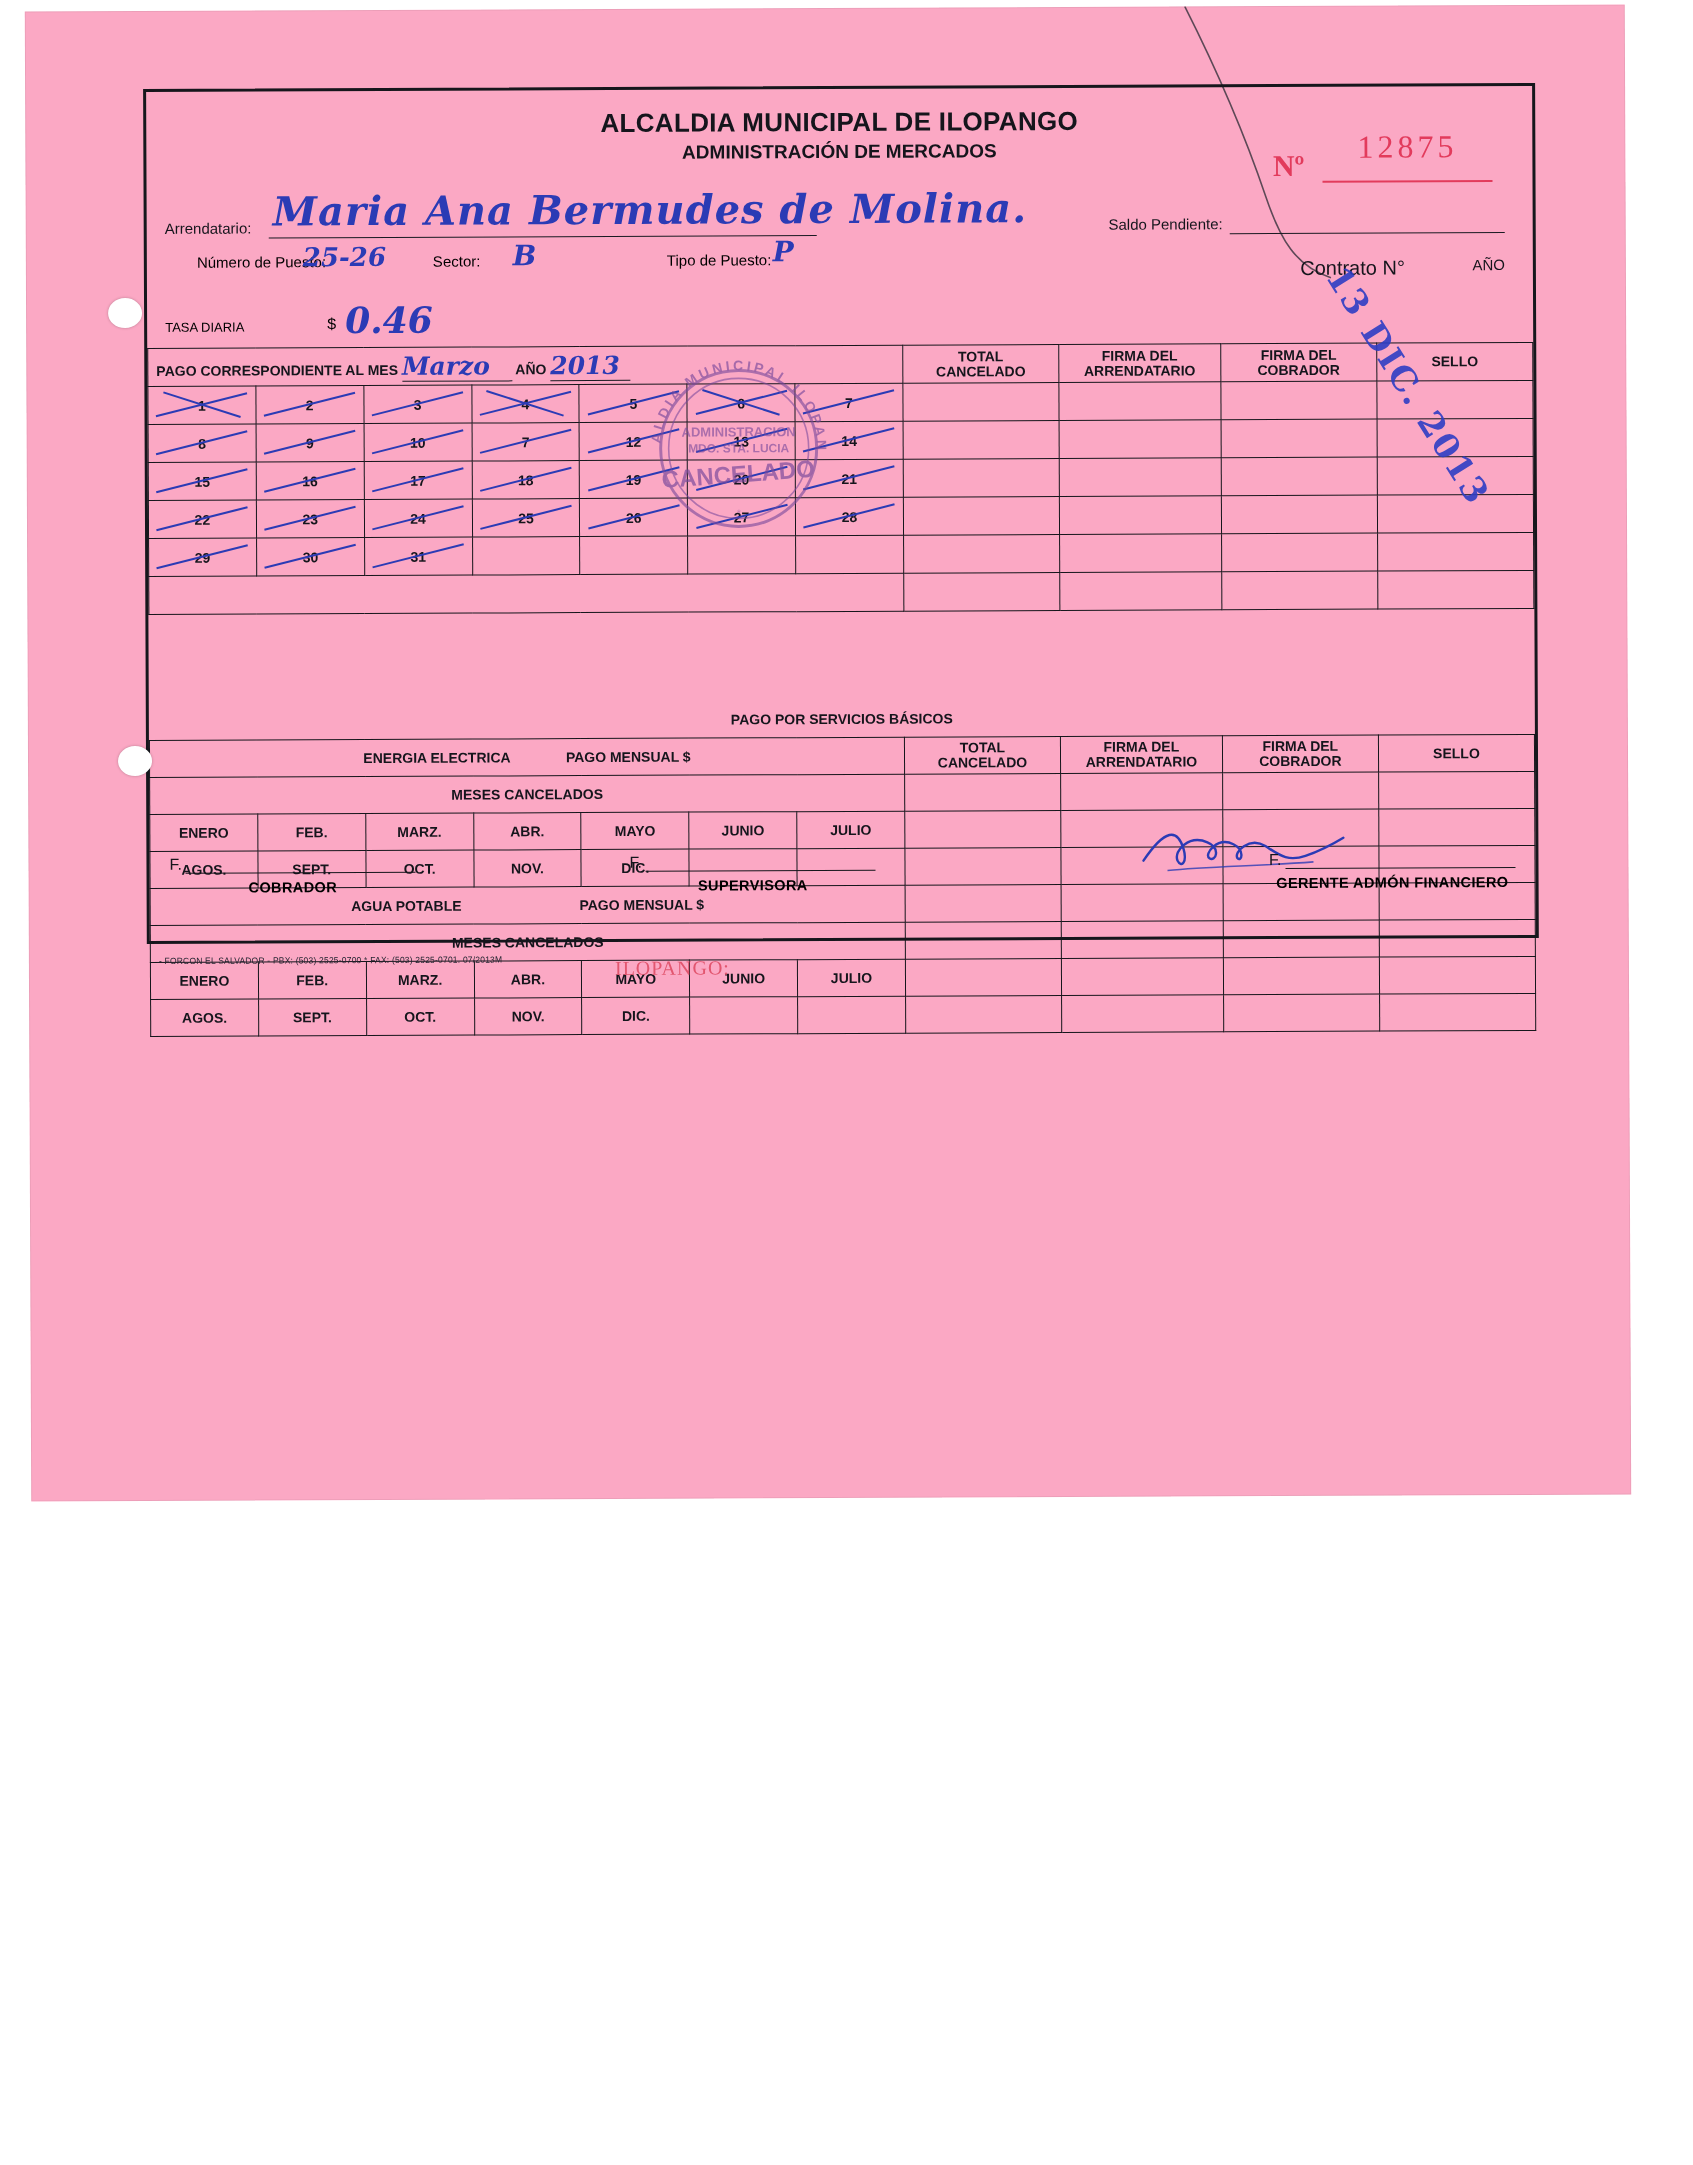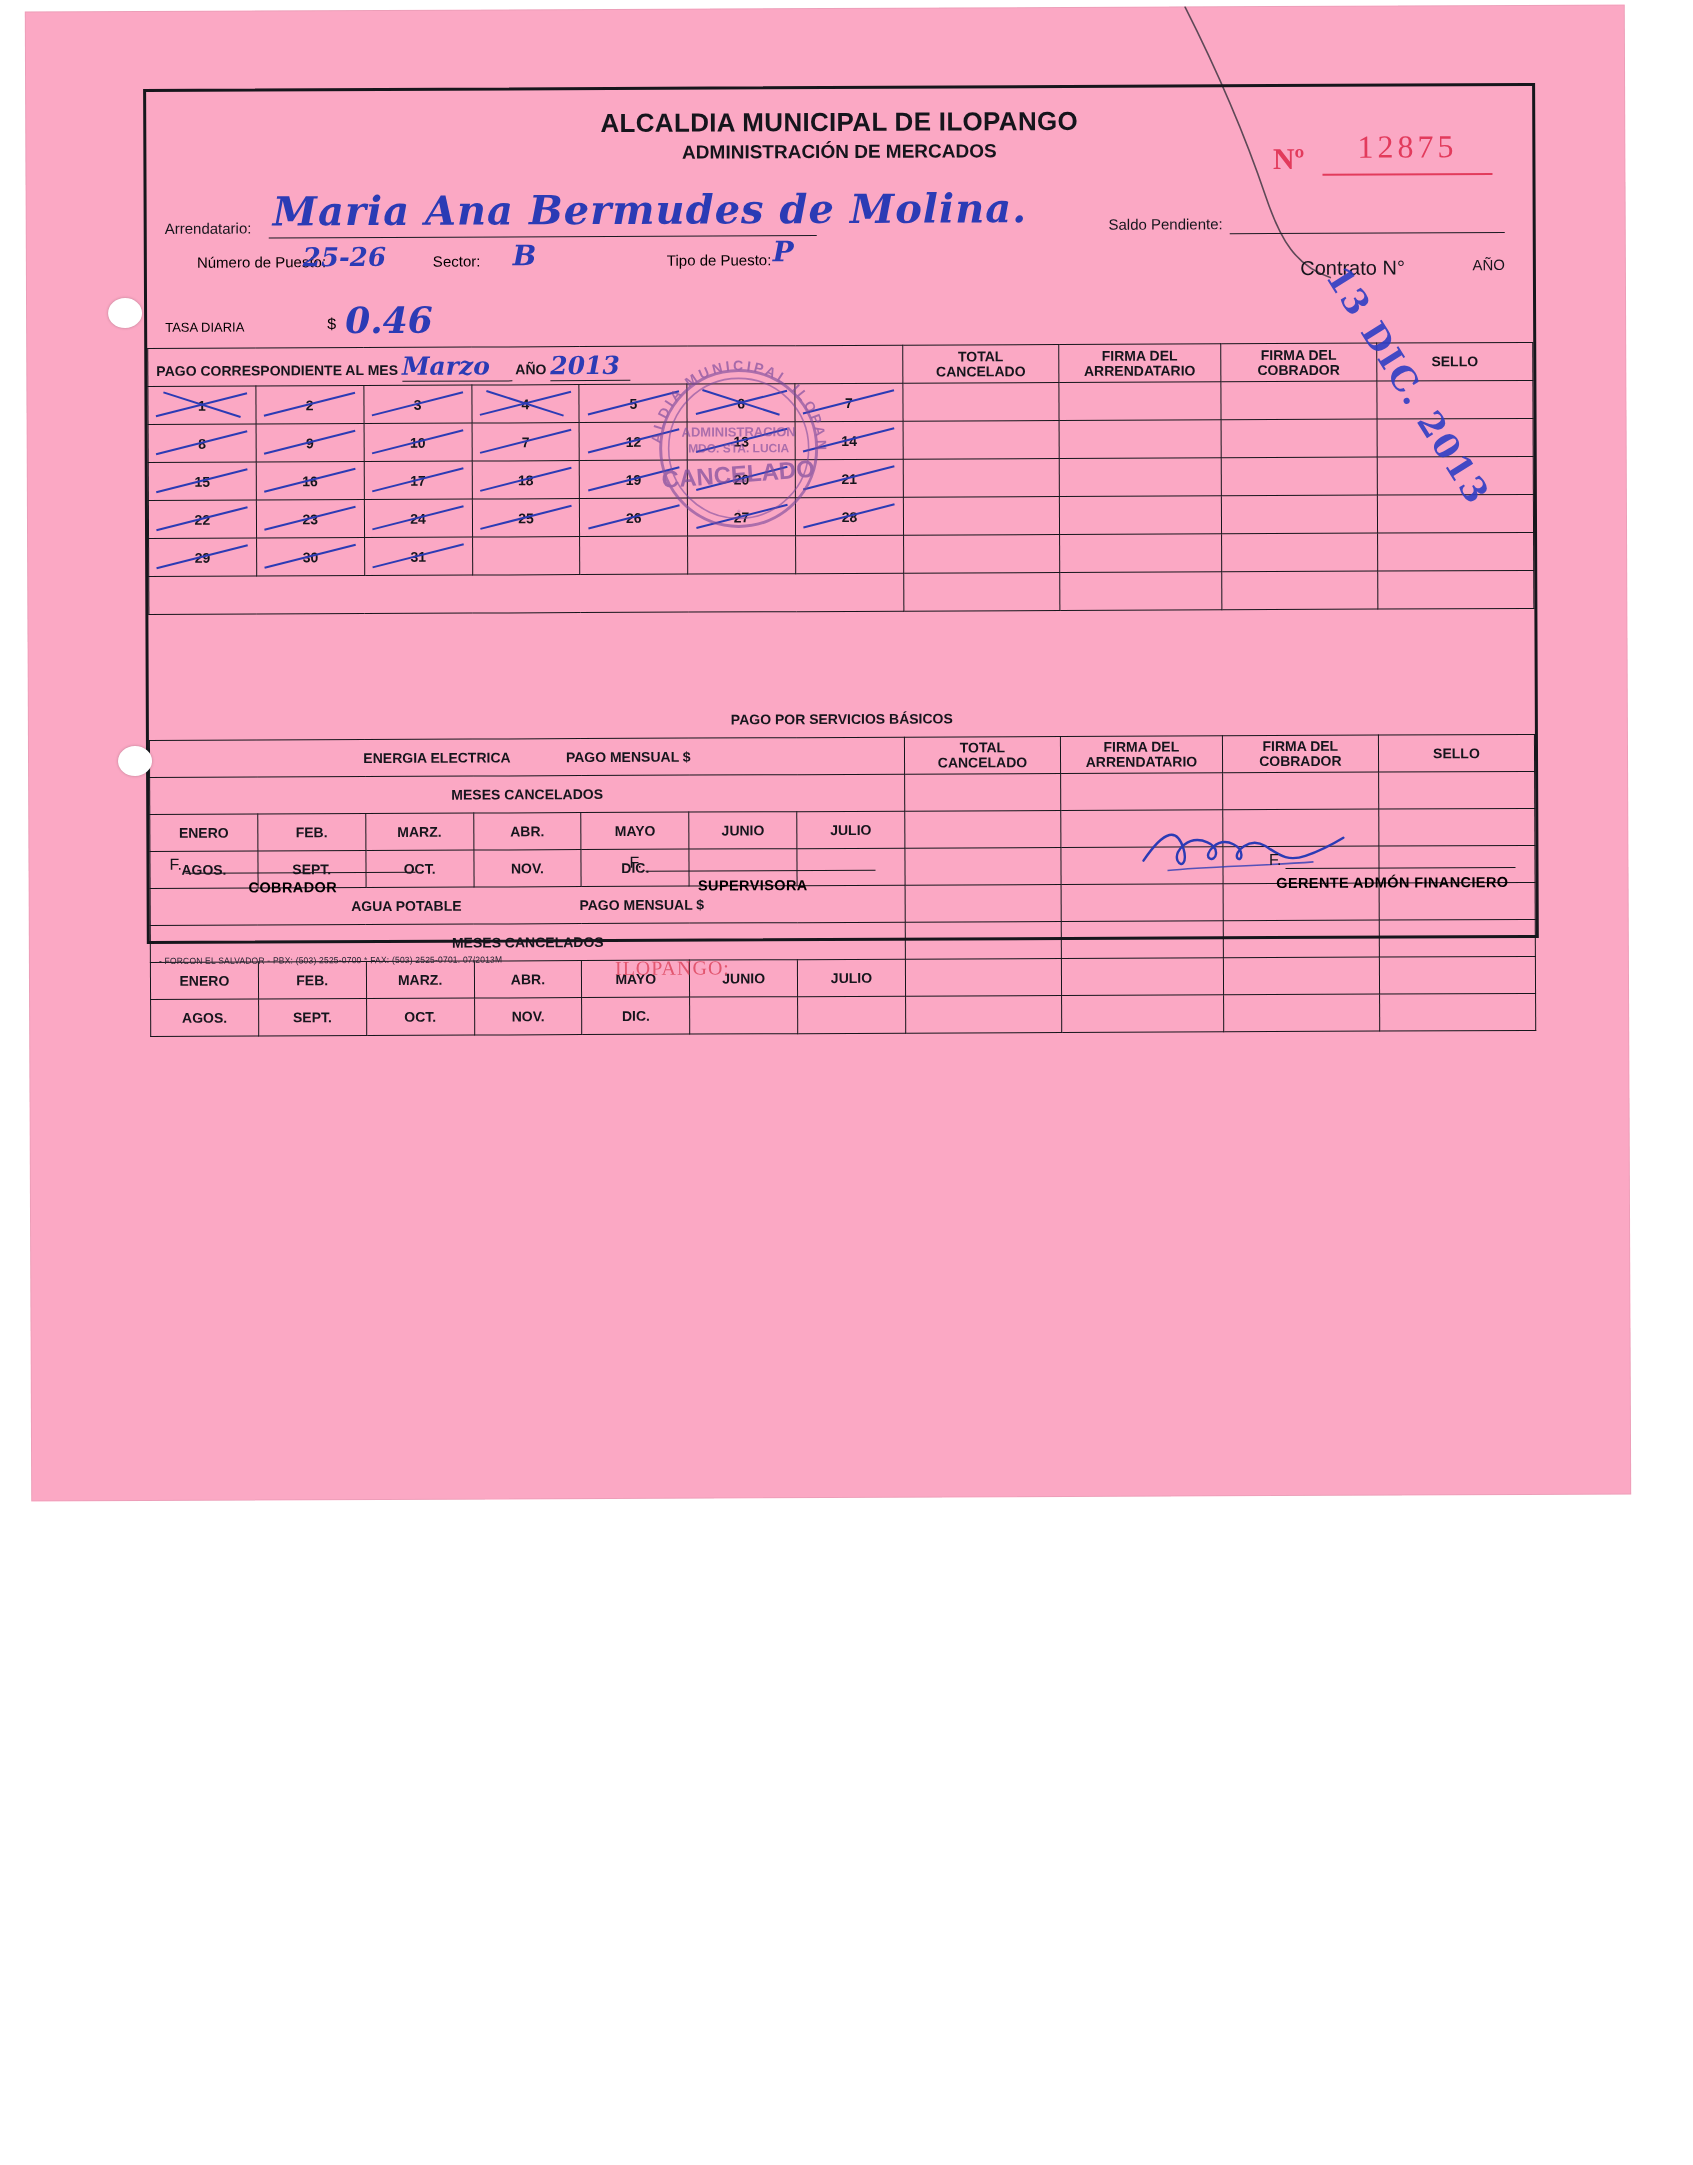--- a/index.html
+++ b/index.html
@@ -62,21 +62,21 @@
   #folio-wrap {
     position: absolute; right: 40px; top: 42px;
     display: flex; align-items: flex-end; gap: 18px;
     color: #e23b5c;
     font-family: "Liberation Serif", serif;
   }
   #folio-label { font-size: 30px; font-weight: bold; }
   #folio-value {
     font-size: 32px; letter-spacing: 4px;
     border-bottom: 2px solid #e23b5c;
-    padding: 0 10px 8px 10px;
+    padding: 0 10px 15px 10px;
     min-width: 150px; text-align: center;
   }
 
   
   .hand {
     font-family: "DejaVu Serif", serif;
     color: #2b3bb5;
     font-style: italic;
     font-weight: 600;
   }

